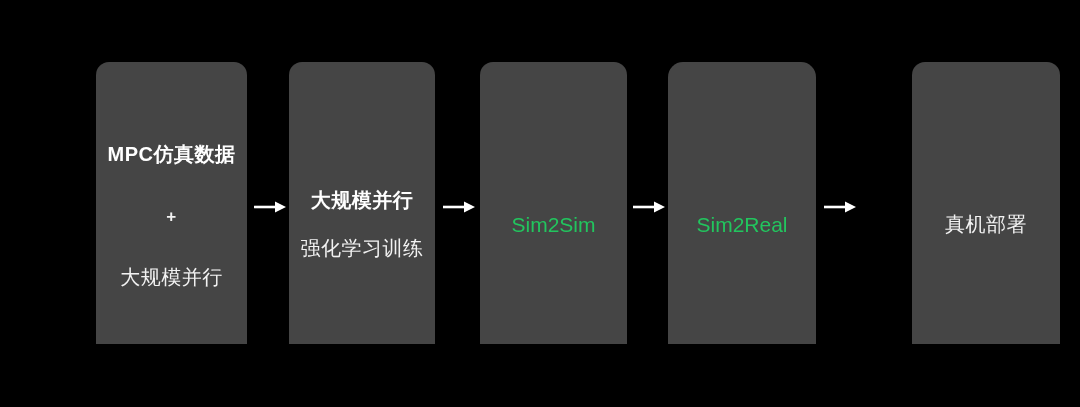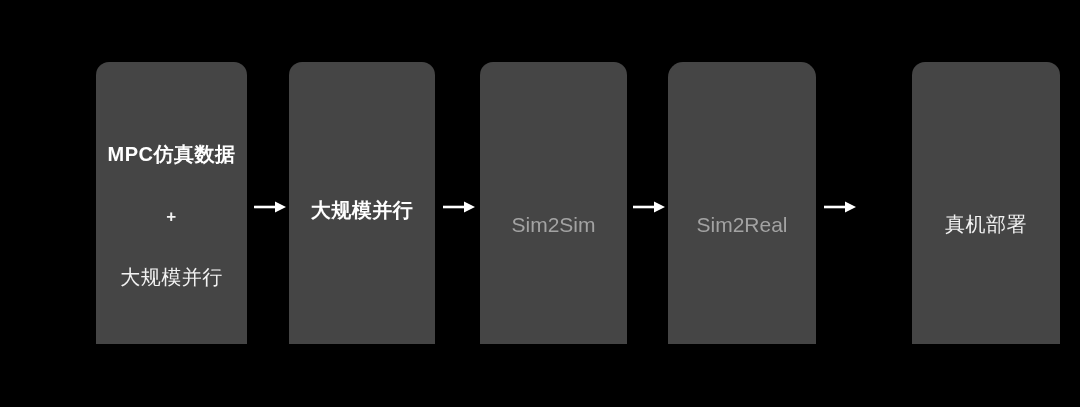--- a/index.html
+++ b/index.html
@@ -71,21 +71,21 @@
     font-weight: bold;
     color: #ffffff;
   }
   .line.plus {
     font-size: 17px;
     font-weight: bold;
   }
   .line.latin {
     font-size: 21px;
     letter-spacing: 0px;
-    color: #a3a3a3;
+    color: #22c55e;
   }
 
   
   .gap-a { height: 44px; }
   .gap-b { height: 42px; }
   
   .gap-c { height: 28px; }
 
   
   .arrow {
@@ -120,20 +120,21 @@
       <svg width="34" height="18" viewBox="0 0 34 18" aria-hidden="true">
         <path d="M1 9 H23" stroke="#ffffff" stroke-width="2.6" stroke-linecap="butt" fill="none"></path>
         <path d="M22 3.5 L33 9 L22 14.5 Z" fill="#ffffff"></path>
       </svg>
     </div>
 
     <div class="node node-2">
       <div class="stack-two">
         <div class="line bold">大规模并行</div>
         <div class="gap-c"></div>
+        <div class="line">强化学习训练</div>
       </div>
     </div>
 
     <div class="arrow arrow-2">
       <svg width="34" height="18" viewBox="0 0 34 18" aria-hidden="true">
         <path d="M1 9 H23" stroke="#ffffff" stroke-width="2.6" stroke-linecap="butt" fill="none"></path>
         <path d="M22 3.5 L33 9 L22 14.5 Z" fill="#ffffff"></path>
       </svg>
     </div>
 

